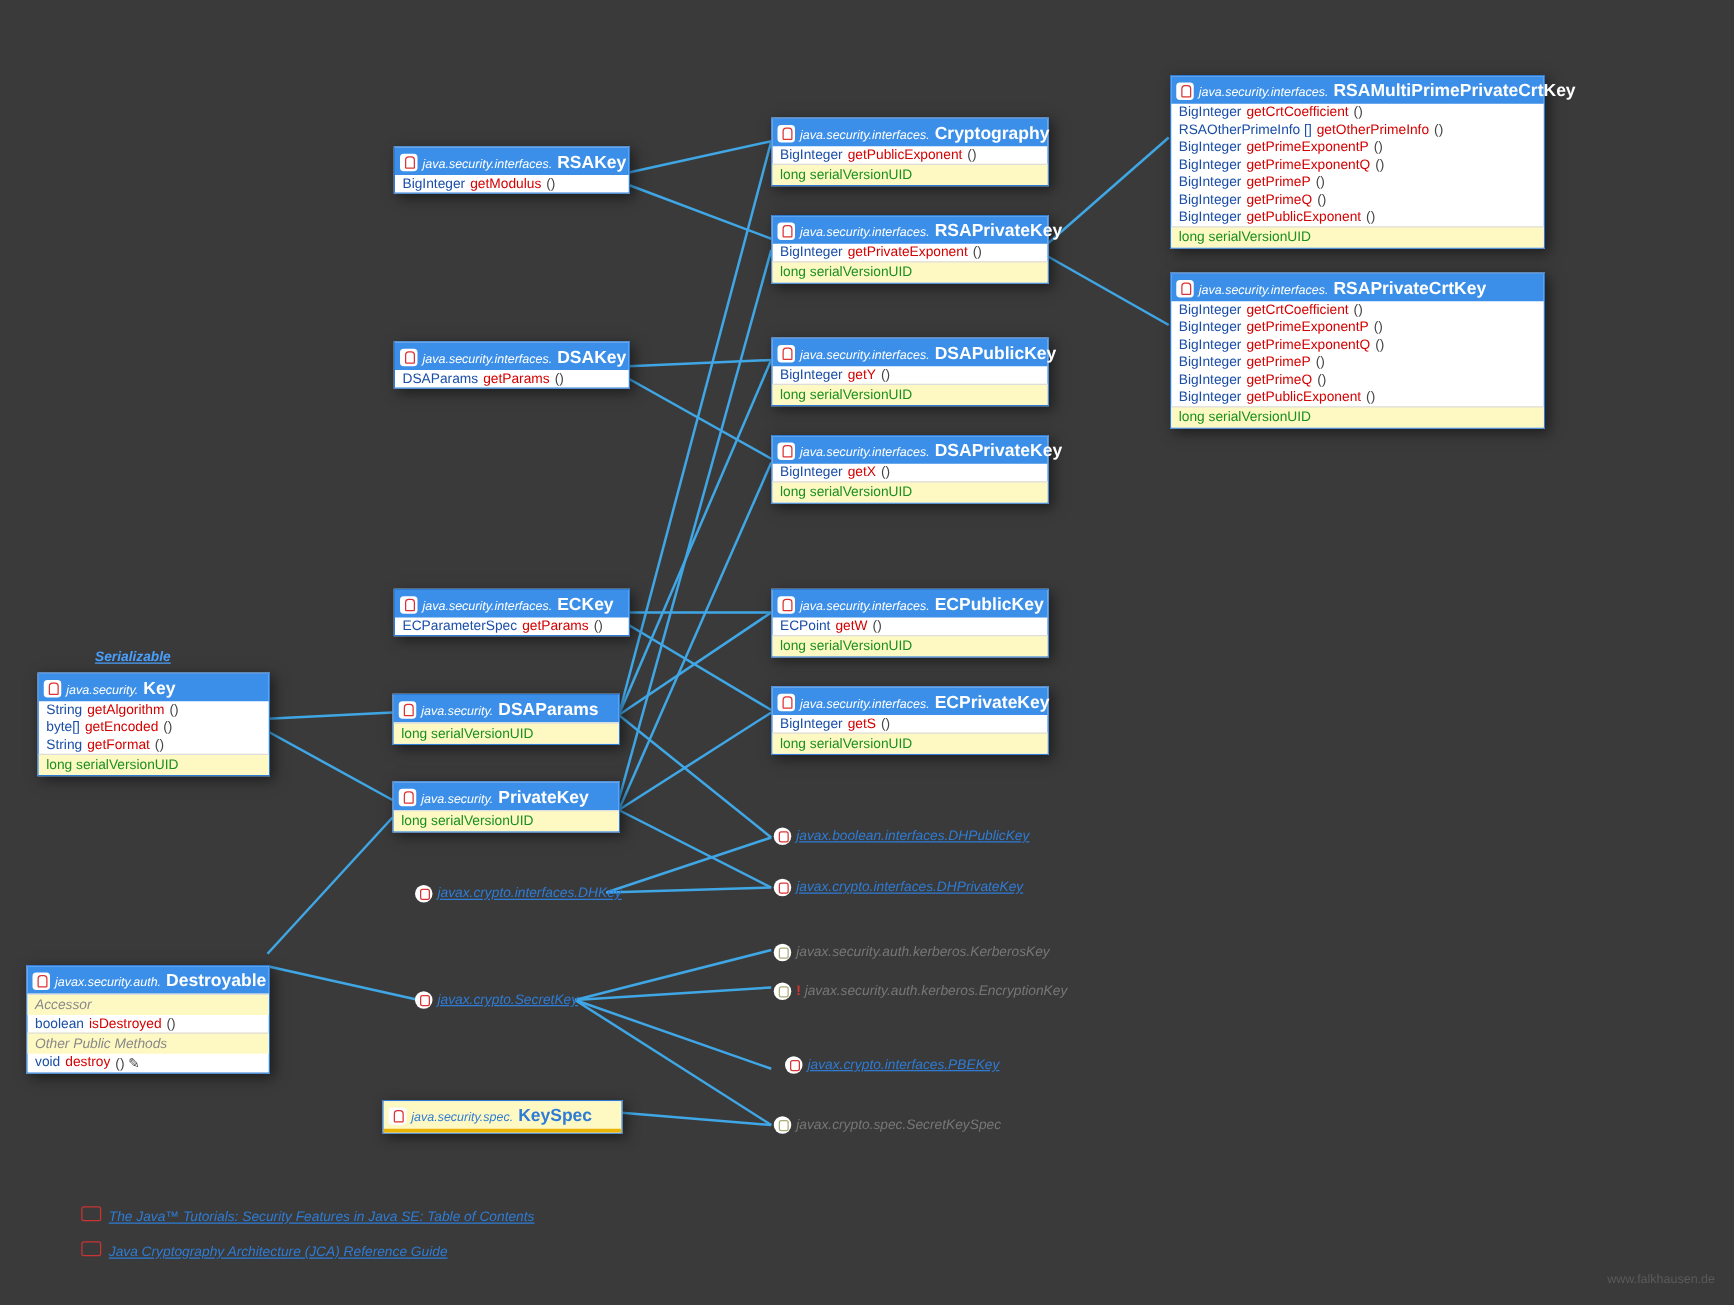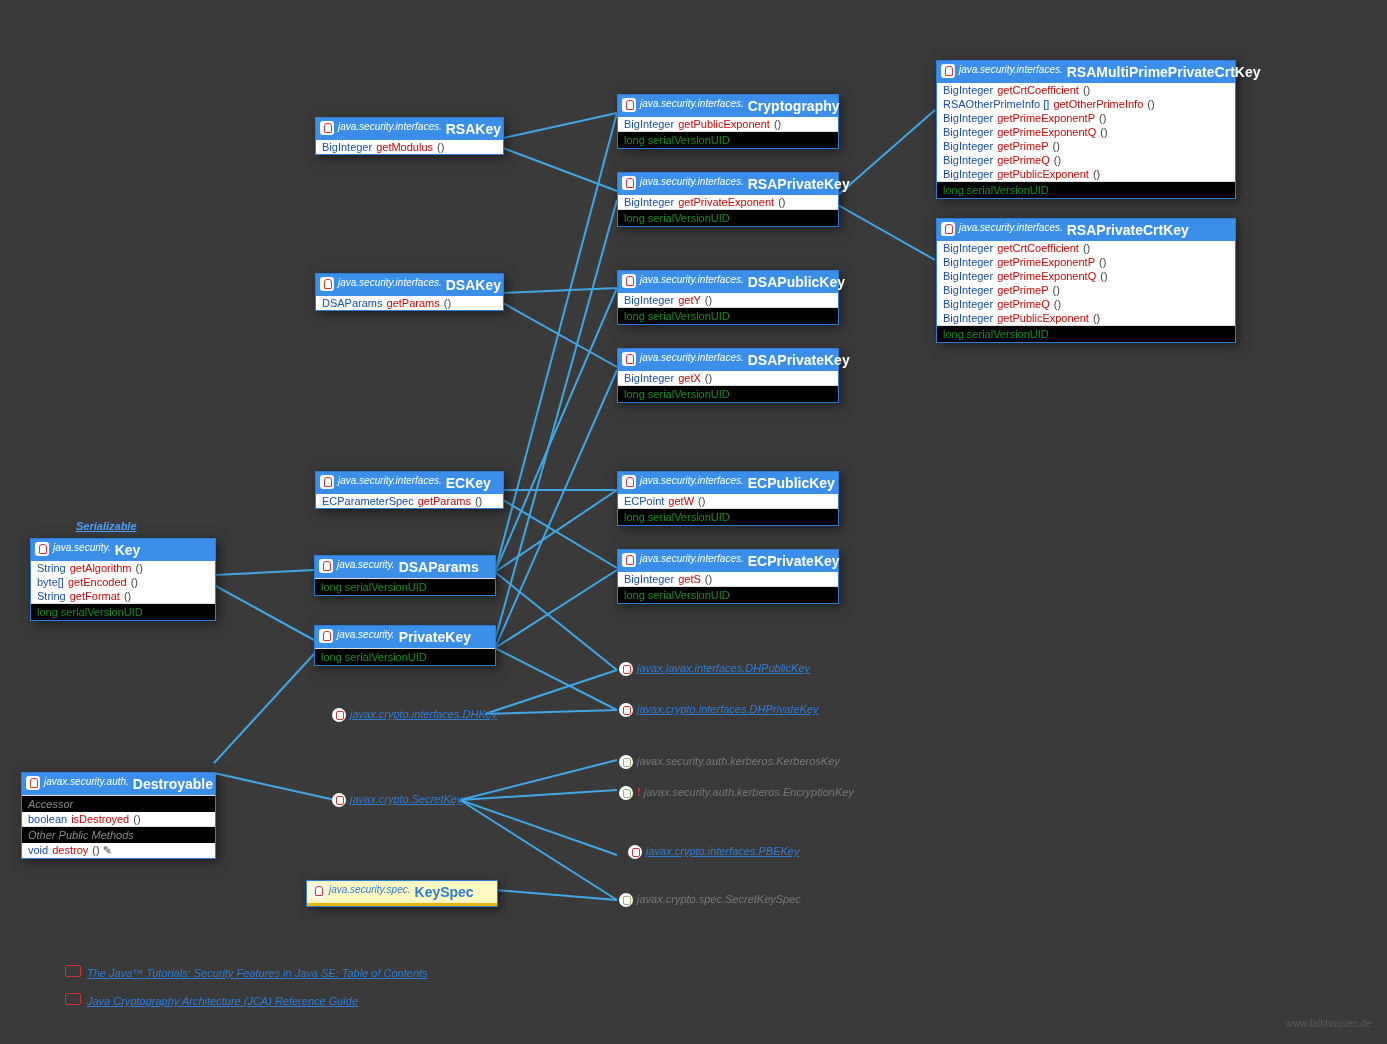--- a/index.html
+++ b/index.html
@@ -1,28 +1,28 @@
 <!DOCTYPE html>
 <html><head>
 <meta charset="utf-8">
 <style>
 body{margin:0;font-family:Arial,sans-serif;font-size:11px;background:#3a3a3a;overflow:hidden}
 .canvas{position:relative;width:1387px;height:1044px;background:#3a3a3a}
 svg.conn{position:absolute;top:0;left:0;width:1387px;height:1044px;z-index:1;pointer-events:none}
 .box{position:absolute;border:1px solid #2e7cd6;box-shadow:3px 3px 10px rgba(0,0,0,.5);z-index:5;background:#fff}
-.hdr{background:#3b8fe8;color:#fff;padding:3px 6px 3px 4px;display:flex;align-items:flex-start;gap:4px;font-weight:bold;white-space:nowrap}
+.hdr{background:#3b8fe8;color:#fff;padding:3px 6px 3px 4px;display:flex;align-items:flex-end;gap:4px;font-weight:bold;white-space:nowrap}
 .hdr .pkg{font-style:italic;font-weight:normal;font-size:10px}
 .hdr .nm{font-size:14px}
 .ico{width:14px;height:14px;border-radius:3px;background:#fff;display:inline-block;position:relative;flex:0 0 14px}
 .ico.i::after{content:"";position:absolute;top:2px;left:4px;width:6px;height:8px;border:1px solid #d33;border-radius:3px 3px 1px 1px}
 .row{display:flex;padding:1px 6px;gap:4px}
 .row .rt{color:#1a4ea8}
 .row .mn{color:#d40000}
 .row .args{color:#444}
-.sect{background:#000000;border-top:1px solid #ddd;padding:2px 6px;color:#1a9020}
+.sect{background:#fef9c3;border-top:1px solid #ddd;padding:2px 6px;color:#1a9020}
 .sect.grey{color:#888;font-style:italic}
 .link{position:absolute;z-index:5;color:#2e7cd6;font-style:italic;text-decoration:underline;white-space:nowrap}
 .nlink{position:absolute;z-index:5;color:#777;font-style:italic;white-space:nowrap}
 .bul{display:inline-block;width:14px;height:14px;border-radius:7px;background:#fff;margin-right:4px;vertical-align:middle;position:relative}
 .bul::after{content:"";position:absolute;top:3px;left:4px;width:6px;height:7px;border:1px solid #d33;border-radius:2px}
 .bul.k::after{border-color:#aa7}
 .serial{position:absolute;color:#49a0ff;font-style:italic;font-weight:bold;text-decoration:underline;z-index:5}
 .foot{position:absolute;left:65px;z-index:5;color:#2e7cd6;text-decoration:underline;font-style:italic}
 .foot .o{display:inline-block;width:14px;height:10px;border:1px solid #c33;border-radius:2px;background:#3a3a3a;margin-right:6px}
 .watermark{position:absolute;right:15px;bottom:15px;color:#5a5a5a;font-size:10px}
@@ -250,21 +250,21 @@
         <span class="nm">ECPrivateKey</span>
       </div>
  <div class="row">
         <span class="rt">BigInteger</span>
         <span class="mn">getS</span>
         <span class="args">()</span>
       </div>
  <div class="sect"><span>long serialVersionUID</span></div>
 </div>
 
-<div class="link" style="left:619px;top:662px"><span class="bul"></span><span>javax.javax.interfaces.DHPublicKey</span></div>
+<div class="link" style="left:619px;top:662px"><span class="bul"></span><span>javax.boolean.interfaces.DHPublicKey</span></div>
 <div class="link" style="left:619px;top:703px"><span class="bul"></span><span>javax.crypto.interfaces.DHPrivateKey</span></div>
 <div class="nlink" style="left:619px;top:755px"><span class="bul k"></span><span>javax.security.auth.kerberos.KerberosKey</span></div>
 <div class="nlink" style="left:619px;top:786px"><span class="bul k"></span><span style="color:#d33;font-weight:bold;font-style:normal">!</span> <span>javax.security.auth.kerberos.EncryptionKey</span></div>
 <div class="link" style="left:628px;top:845px"><span class="bul"></span><span>javax.crypto.interfaces.PBEKey</span></div>
 <div class="nlink" style="left:619px;top:893px"><span class="bul k"></span><span>javax.crypto.spec.SecretKeySpec</span></div>
 
 <div class="box" style="left:936px;top:60px;width:298px">
  <div class="hdr">
         <span class="ico i"></span>
         <span class="pkg">java.security.interfaces.</span>

